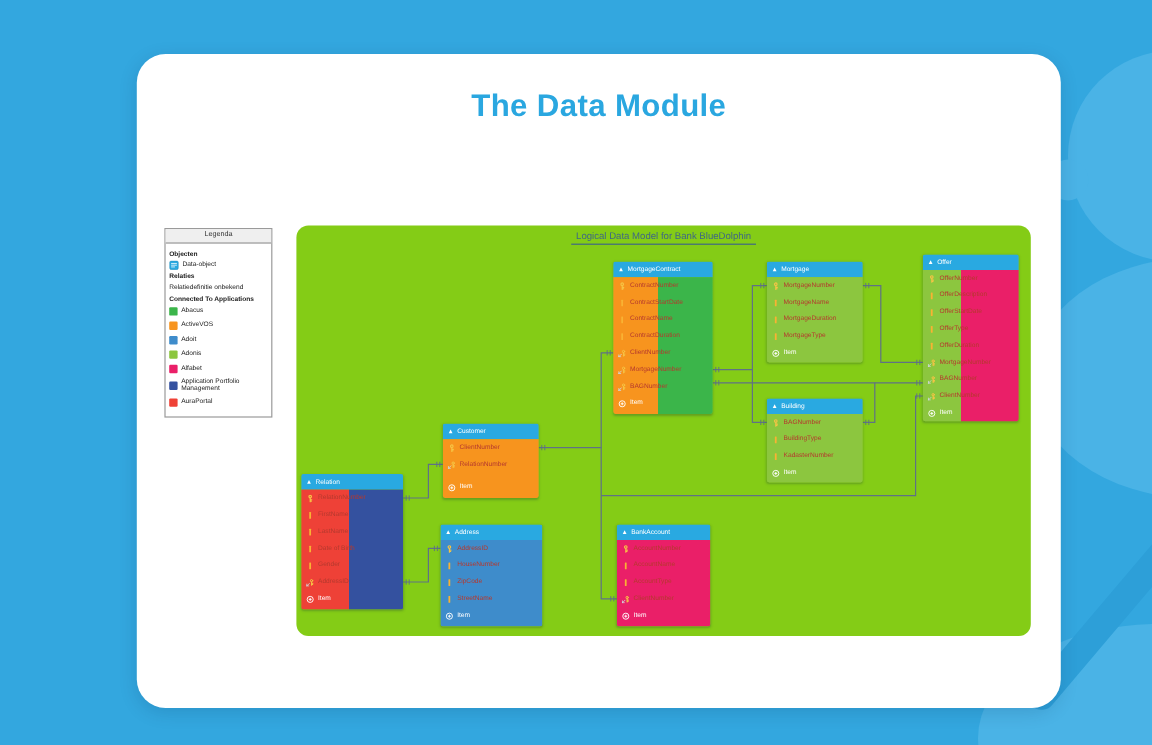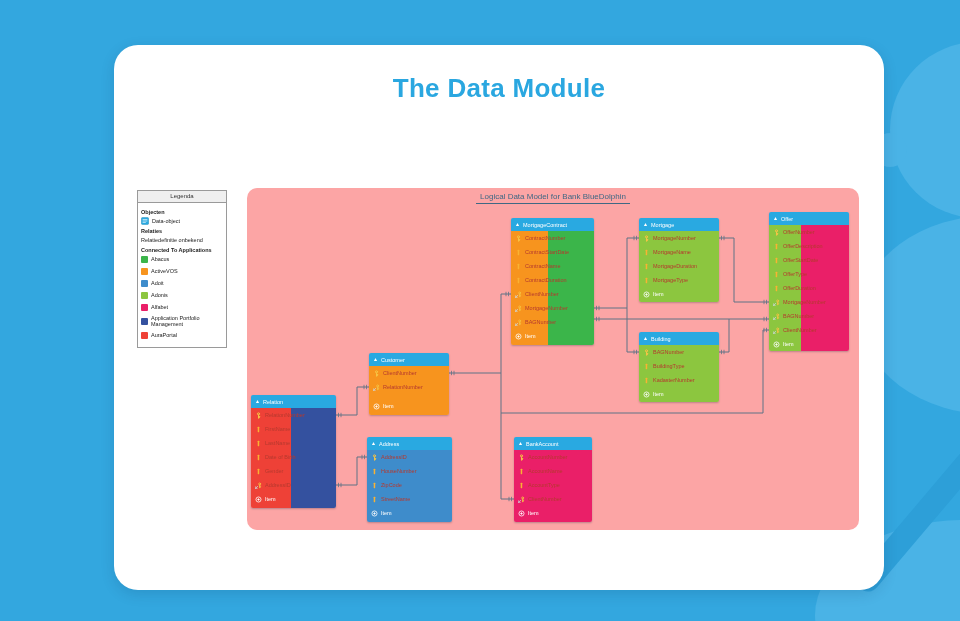--- a/index.html
+++ b/index.html
@@ -16,21 +16,21 @@
   .lg-title{height:11px;line-height:11px;text-align:center;background:#efefef;
             border-bottom:1px solid #9a9a9a;font-size:6px;color:#333;}
   .lg-body{padding:3px 3px 4px 3px;}
   .lg-sec{font-weight:bold;margin:3px 0 2px 0;font-size:5.5px;}
   .lg-row{display:flex;align-items:center;gap:3px;margin:0 0 3px 0;min-height:8px;}
   .lg-row.apps{margin:0 0 4px 0;}
   .swatch{width:7px;height:7px;border-radius:1px;flex:none;display:inline-block;}
   .lg-obj-ic{width:8px;height:8px;flex:none;display:inline-block;}
   
   .panel{position:absolute;left:133px;top:143px;width:612px;height:342px;
-         background:#fca5a5;border-radius:10px;}
+         background:#84cc16;border-radius:10px;}
   .panel-title{position:absolute;top:4px;left:0;width:100%;text-align:center;
                font-size:8px;color:#3F6884;}
   .panel-title span{border-bottom:1px solid #3F6884;padding:0 4px 2px 4px;}
   #wires{position:absolute;left:0;top:0;}
   
   .entity{position:absolute;border-radius:2px;overflow:hidden;display:flex;
           flex-direction:column;box-shadow:0 1px 2px rgba(0,30,60,.25);}
   .e-hd{height:13px;flex:none;background:#29A9E1;color:#fff;display:flex;
         align-items:center;gap:3px;padding-left:4px;font-size:5.5px;}
   .hic{width:5px;height:5px;flex:none;}

